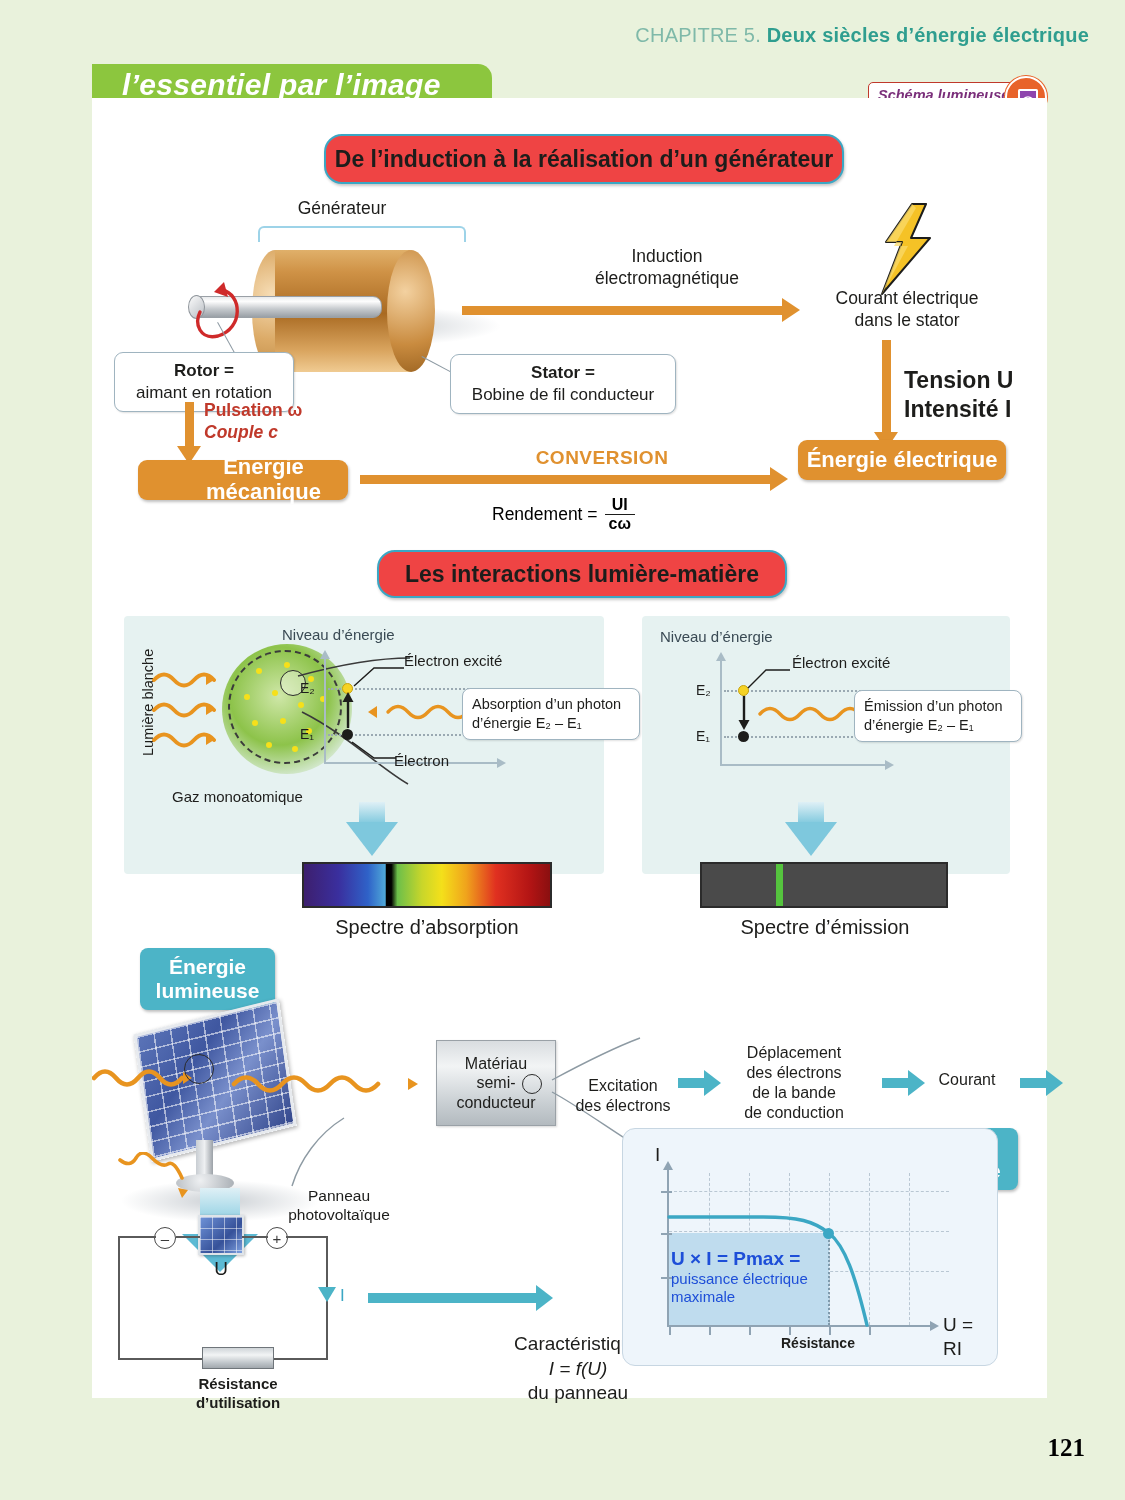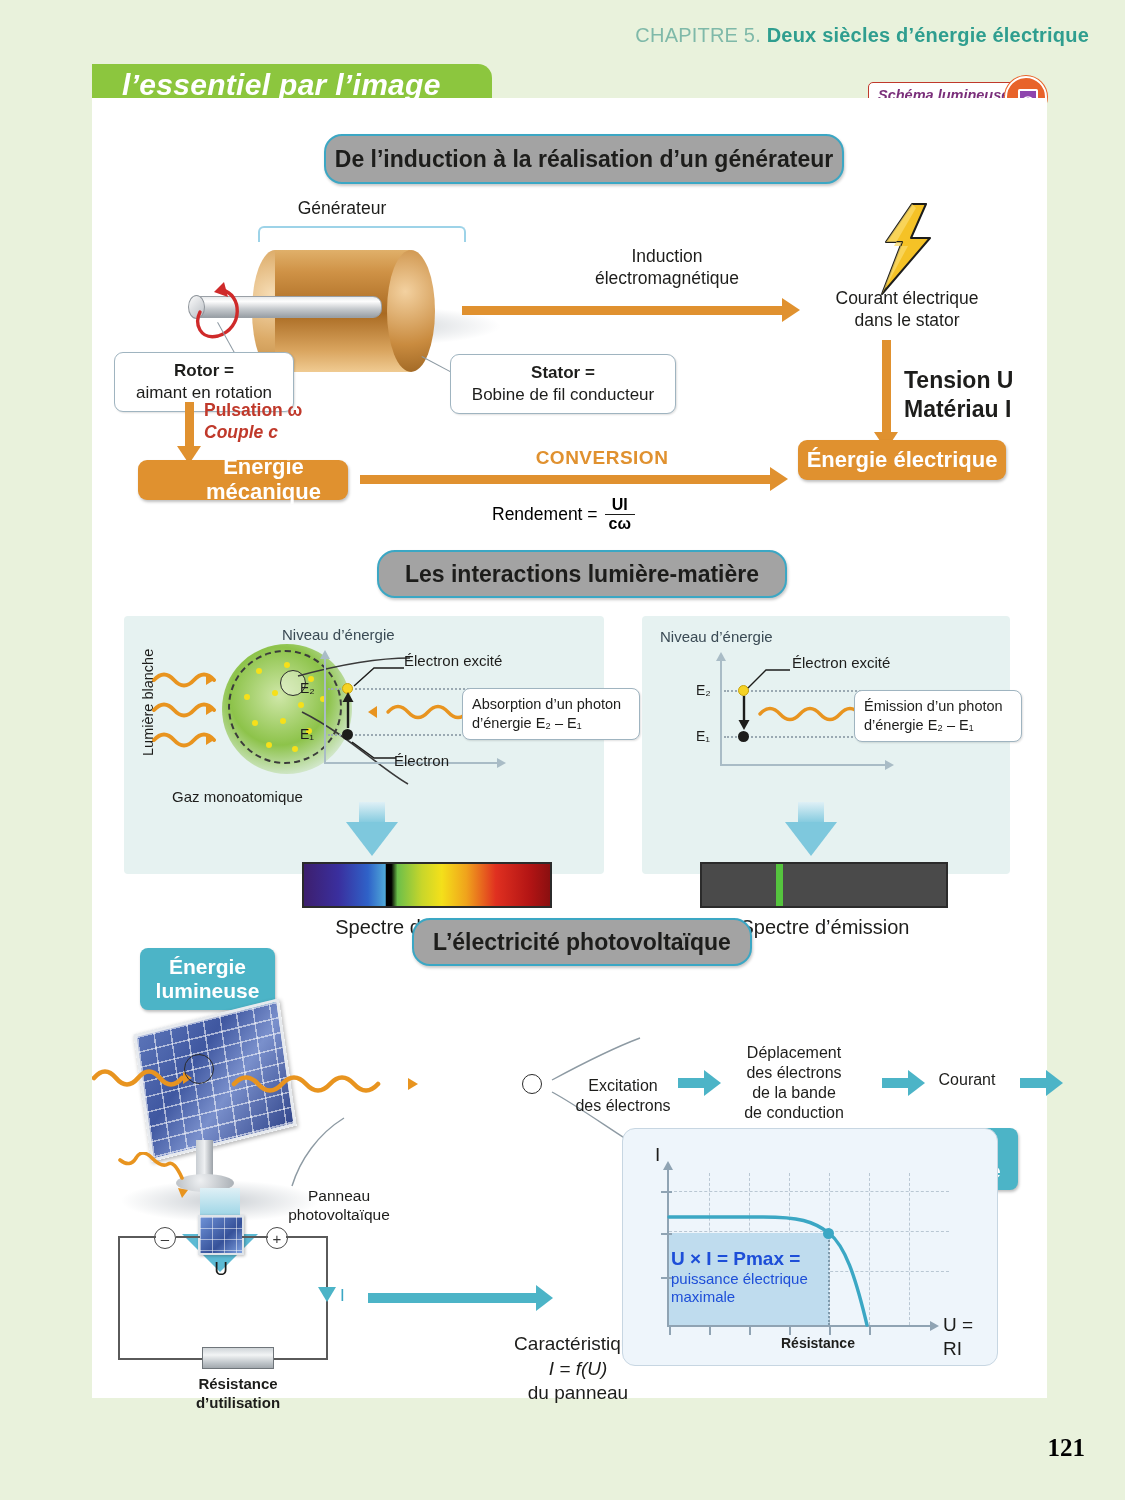--- a/index.html
+++ b/index.html
@@ -55,21 +55,21 @@
   .badge-circle {
     position: absolute; left: 137px; top: 0;
     width: 42px; height: 42px; border-radius: 50%;
     background: #e8632a; border: 2px solid #fff;
     box-shadow: 0 0 0 1px #e8632a;
   }
 
   
   .sec-title {
     position: absolute;
-    background: #a3a3a3;
+    background: #ef4444;
     border: 2.5px solid #3ba7c4;
     border-radius: 18px;
     font-weight: bold; font-size: 23px; color: #1d1d1b;
     display: flex; align-items: center; justify-content: center;
     box-shadow: 1px 2px 3px rgba(0,0,0,.22);
     text-align: center;
   }
 
   
   .s1 { position: absolute; left: 0; top: 0; width: 955px; height: 420px; }
@@ -396,21 +396,21 @@
 
     <div class="arrow-v" style="left:93px; top:304px; height:46px;"></div>
     <div class="lbl" style="left:112px; top:302px; color:#c0392b; font-weight:bold; font-size:17.5px;">
       <div>Pulsation ω</div>
       <div style="font-style:italic;">Couple c</div>
     </div>
 
     <div class="arrow-v" style="left:790px; top:242px; height:94px;"></div>
     <div class="lbl" style="left:812px; top:268px; font-weight:bold; font-size:23px;">
       <div>Tension U</div>
-      <div>Matériau I</div>
+      <div>Intensité I</div>
     </div>
 
     <div class="pill orange" style="left:46px; top:362px; width:210px; height:40px;padding-left:41px;">Énergie mécanique</div>
     <div class="pill orange" style="left:706px; top:342px; width:208px; height:40px;">Énergie électrique</div>
 
     <div class="arrow-h" style="left:268px; top:377px; width:412px;"></div>
     <div class="lbl c" style="left:390px; top:348px; width:240px; color:#e0912f; font-weight:bold; font-size:19px; letter-spacing:.5px;">CONVERSION</div>
 
     <div style="position:absolute; left:400px; top:398px; display:flex; align-items:center; gap:7px;">
       <span style="font-size:17.5px;">Rendement =</span>
@@ -544,21 +544,20 @@
 
       <div class="spectrum" style="left:58px; top:246px; width:248px; height:46px; background:#4a4a4a;">
         <div class="emi-line" style="left:74px; top:0; width:7px; height:100%;"></div>
       </div>
       <div class="spec-cap" style="left:28px; top:300px; width:310px;">Spectre d’émission</div>
     </div>
   </div>
 
   <div style="position:absolute; left:0; top:790px; width:955px; height:510px;">
 
-    <div class="sec-title" style="left:320px; top:30px; width:340px; height:48px;">L’électricité photovoltaïque</div>
 
     <div class="pill cyan" style="left:48px; top:60px; width:135px; height:62px; border-radius:8px; font-size:21px; flex-direction:column;">
       <span>Énergie</span>
       <span>lumineuse</span>
     </div>
 
     <div class="panel-shadow" style="left:28px; top:292px; width:200px; height:42px;"></div>
     <div class="solar-panel" style="left:48px; top:128px; width:150px; height:128px; transform:rotate(-14deg) skewX(-6deg);"></div>
     <div class="panel-pole" style="left:104px; top:252px; width:17px; height:42px;"></div>
     <div class="panel-base" style="left:84px; top:286px; width:58px; height:18px;"></div>
@@ -575,20 +574,27 @@
     </svg>
 
     <div class="lbl c" style="left:172px; top:298px; width:150px; font-size:15.5px;">
       <div>Panneau</div>
       <div>photovoltaïque</div>
     </div>
     <svg style="position:absolute; left:186px; top:228px;" width="72" height="76">
       <path d="M66 2 C 40 18, 22 44, 14 70" stroke="#8d9aa3" stroke-width="1.4" fill="none"></path>
     </svg>
 
+    <div class="semi-box" style="left:344px; top:152px; width:120px; height:86px;">
+      <span>
+        <span>Matériau</span><br>
+        <span>semi-</span><br>
+        <span>conducteur</span>
+      </span>
+    </div>
     <div class="atom-ring" style="left:430px; top:186px; width:20px; height:20px; background:transparent;"></div>
 
     <svg style="position:absolute; left:444px; top:148px;" width="110" height="120">
       <path d="M104 2 C 72 14, 42 30, 16 44" stroke="#8d9aa3" stroke-width="1.4" fill="none"></path>
       <path d="M16 56 C 42 70, 72 92, 104 112" stroke="#8d9aa3" stroke-width="1.4" fill="none"></path>
     </svg>
     <div class="lbl c" style="left:466px; top:188px; width:130px; font-size:16px;">
       <div>Excitation</div>
       <div>des électrons</div>
     </div>

